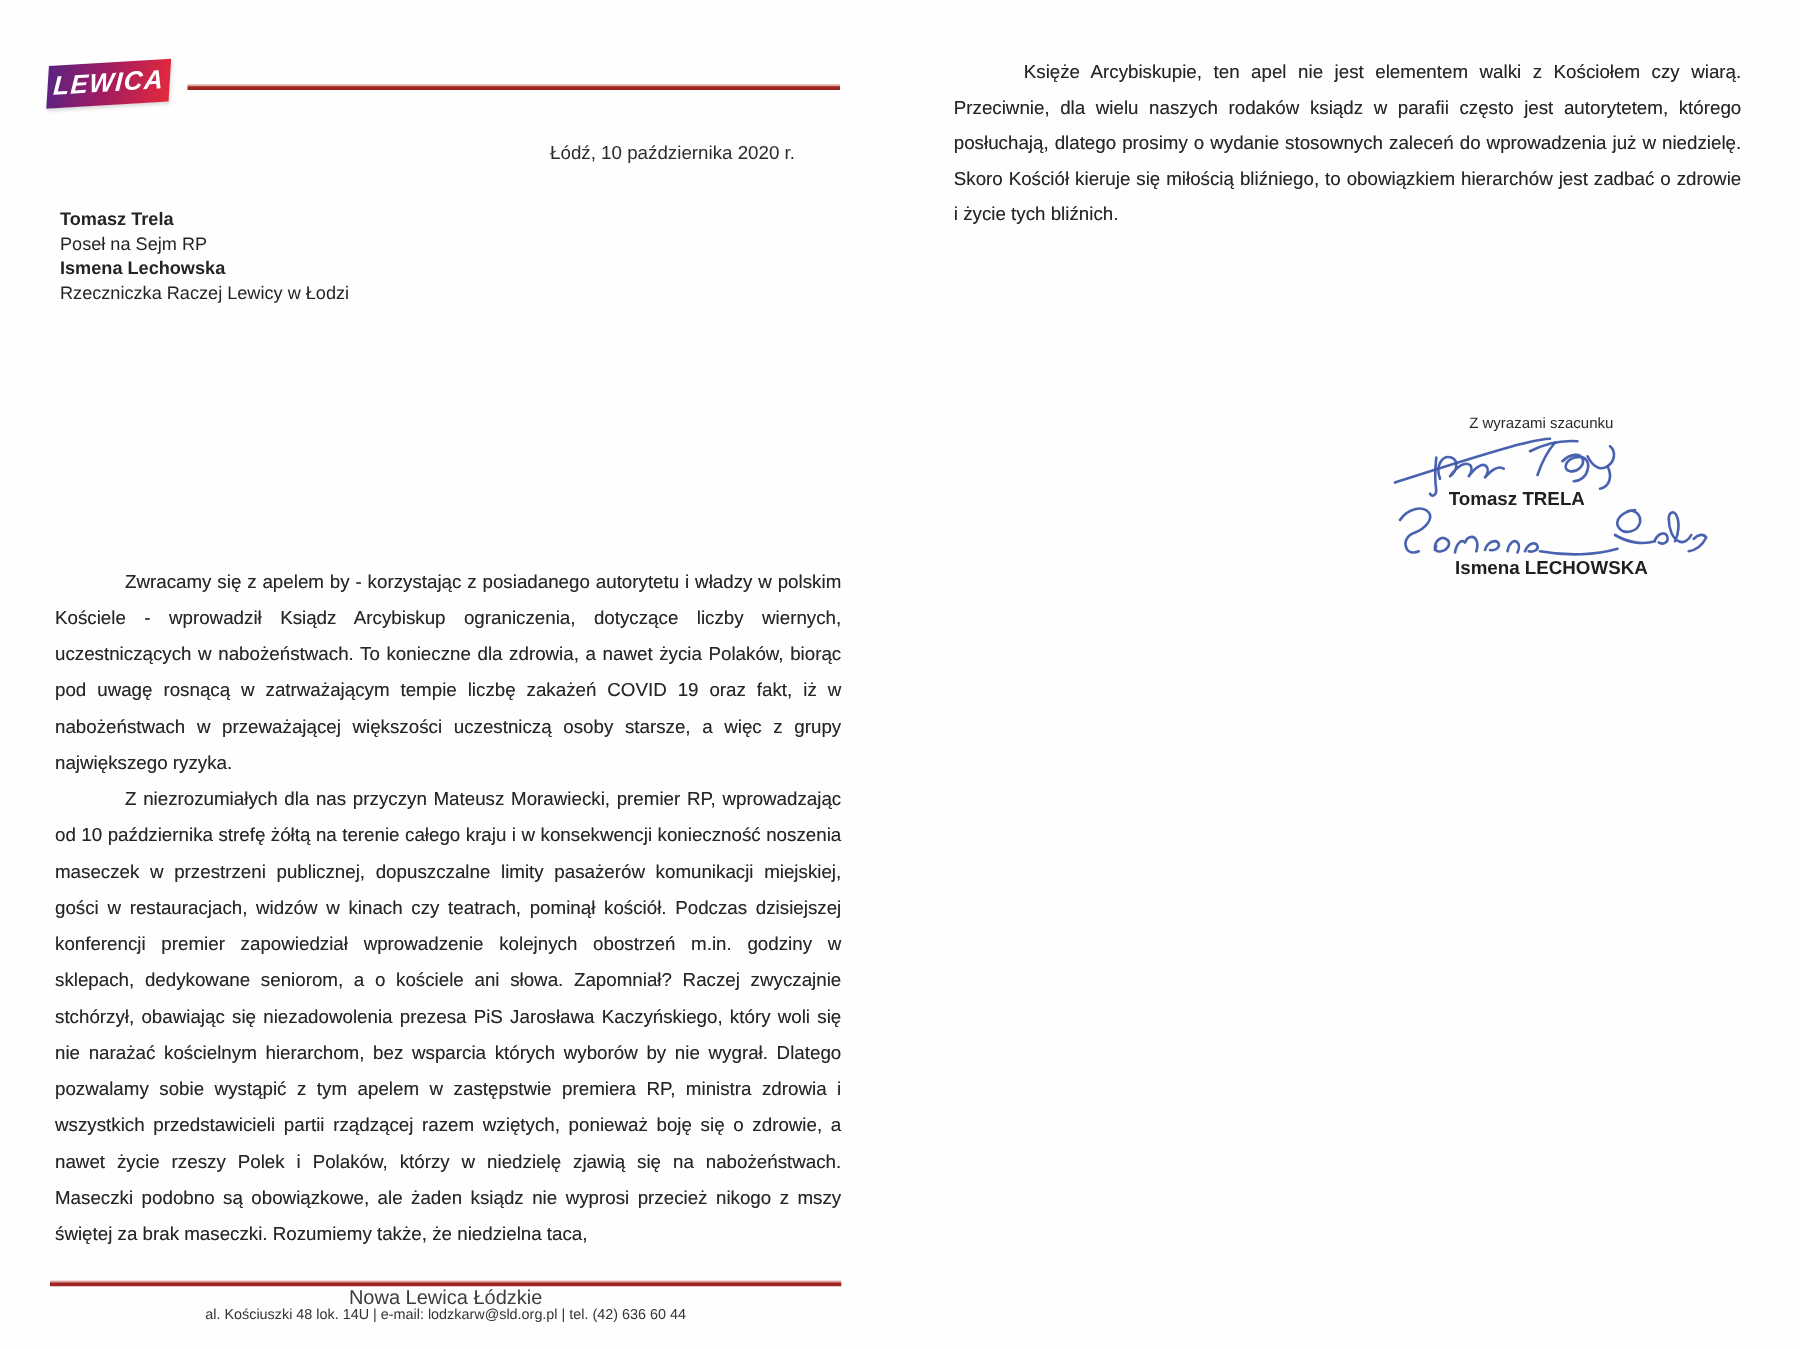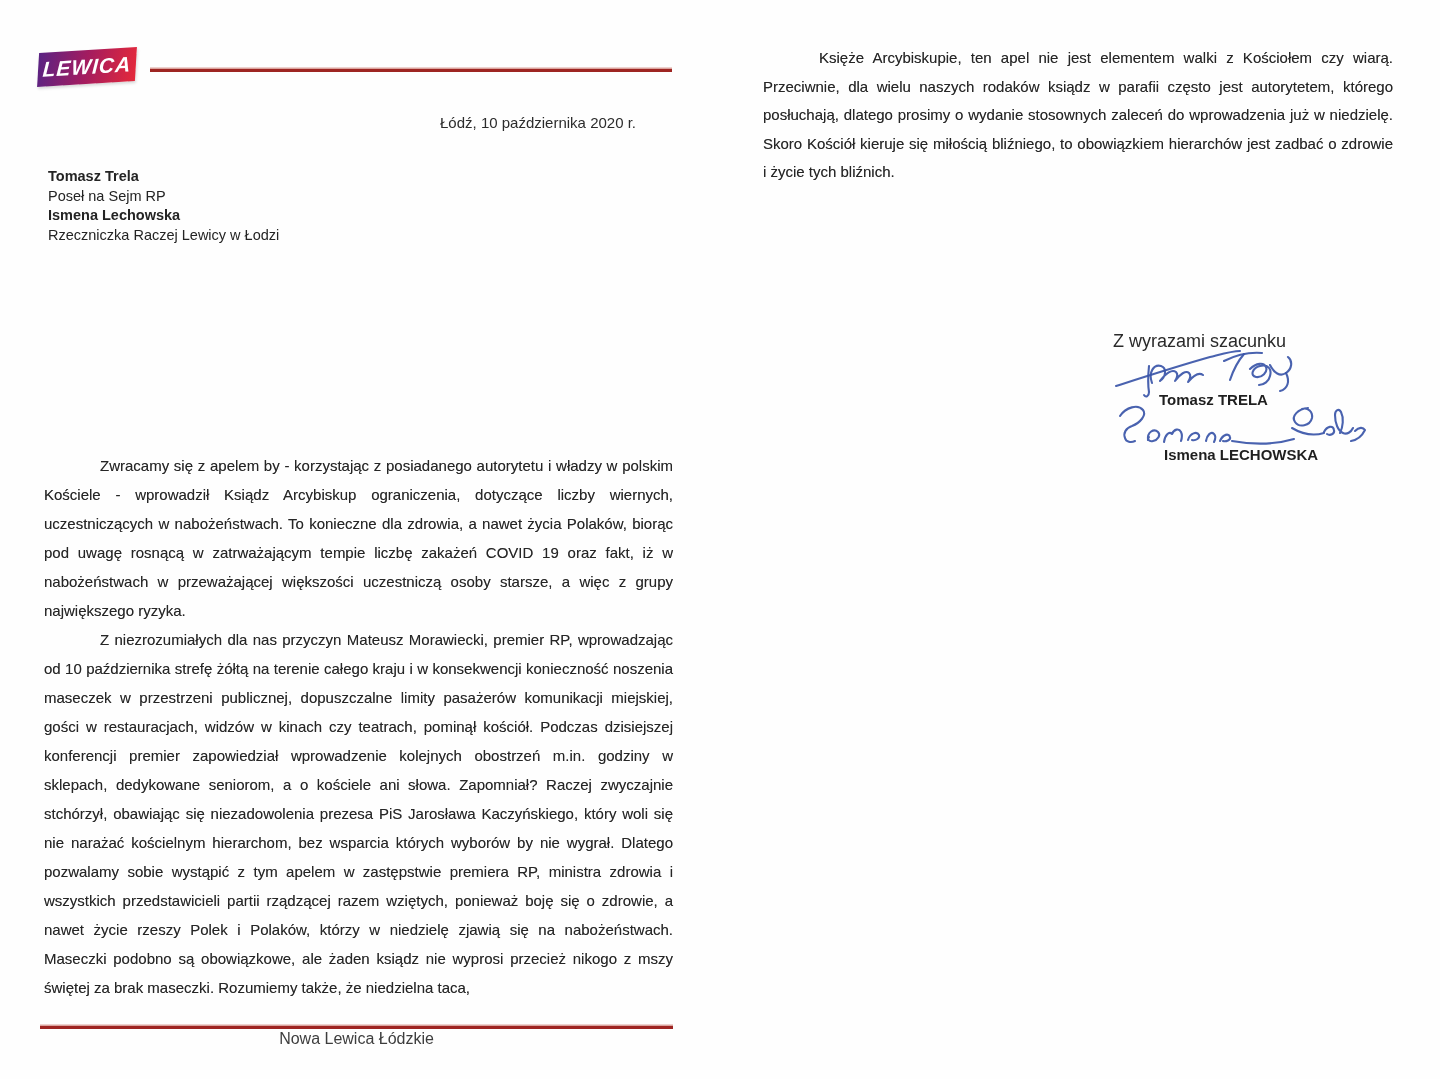--- a/index.html
+++ b/index.html
@@ -32,21 +32,21 @@
   .addressee{position:absolute;left:459px;top:299px;font-size:14.5px;line-height:19.5px;font-weight:bold;color:#232323;}
   
   .body-col{position:absolute;font-size:15px;color:#262626;text-align:justify;
     text-shadow:0 0 0.4px rgba(40,40,40,0.45);}
   .body-left{left:44px;top:451px;width:629px;line-height:29px;}
   .body-right{left:763px;top:44px;width:630px;line-height:28.5px;}
   .body-col p{margin:0;}
   .body-col p.indent{text-indent:56px;}
   .body-left p + p{margin-top:0;}
   
-  .closing{position:absolute;left:1113px;top:331px;width:240px;text-align:left;font-size:18px;color:#2a2a2a;}
+  .closing{position:absolute;left:1113px;top:331px;width:240px;text-align:center;font-size:12px;color:#2a2a2a;}
   .sig-name{position:absolute;font-size:15px;font-weight:bold;color:#1f1f1f;}
   .sig-name.n1{left:1159px;top:391px;}
   .sig-name.n2{left:1164px;top:446px;}
   .sig-svg{position:absolute;overflow:visible;}
   .sig-svg path{fill:none;stroke:var(--ink,#3a55a8);stroke-width:2.1;stroke-linecap:round;stroke-linejoin:round;opacity:0.92;}
   .sig1{left:1112px;top:338px;width:195px;height:60px;}
   .sig2{left:1112px;top:400px;width:260px;height:52px;}
   
   .footer-text{position:absolute;left:40px;top:1033px;width:633px;text-align:center;color:#3d3d3d;}
   .footer-org{font-size:16px;line-height:12px;}
@@ -73,20 +73,21 @@
 
 
   <div class="body-col body-left">
     <p class="indent">Zwracamy się z apelem by - korzystając z posiadanego autorytetu i władzy w polskim Kościele - wprowadził Ksiądz Arcybiskup ograniczenia, dotyczące liczby wiernych, uczestniczących w nabożeństwach. To konieczne dla zdrowia, a nawet życia Polaków, biorąc pod uwagę rosnącą w zatrważającym tempie liczbę zakażeń COVID 19 oraz fakt, iż w nabożeństwach w przeważającej większości uczestniczą osoby starsze, a więc z grupy największego ryzyka.</p>
     <p class="indent">Z niezrozumiałych dla nas przyczyn Mateusz Morawiecki, premier RP, wprowadzając od 10 października strefę żółtą na terenie całego kraju i w konsekwencji konieczność noszenia maseczek w przestrzeni publicznej, dopuszczalne limity pasażerów komunikacji miejskiej, gości w restauracjach, widzów w kinach czy teatrach, pominął kościół. Podczas dzisiejszej konferencji premier zapowiedział wprowadzenie kolejnych obostrzeń m.in. godziny w sklepach, dedykowane seniorom, a o kościele ani słowa. Zapomniał? Raczej zwyczajnie stchórzył, obawiając się niezadowolenia prezesa PiS Jarosława Kaczyńskiego, który woli się nie narażać kościelnym hierarchom, bez wsparcia których wyborów by nie wygrał. Dlatego pozwalamy sobie wystąpić z tym apelem w zastępstwie premiera RP, ministra zdrowia i wszystkich przedstawicieli partii rządzącej razem wziętych, ponieważ boję się o zdrowie, a nawet życie rzeszy Polek i Polaków, którzy w niedzielę zjawią się na nabożeństwach. Maseczki podobno są obowiązkowe, ale żaden ksiądz nie wyprosi przecież nikogo z mszy świętej za brak maseczki. Rozumiemy także, że niedzielna taca,</p>
   </div>
 
   <div class="rule footer"></div>
   <div class="footer-text">
     <div class="footer-org">Nowa Lewica Łódzkie</div>
+    <div class="footer-addr">al. Kościuszki 48 lok. 14U | e-mail: lodzkarw@sld.org.pl | tel. (42) 636 60 44</div>
   </div>
 
   <div class="body-col body-right">
     <p class="indent">Księże Arcybiskupie, ten apel nie jest elementem walki z Kościołem czy wiarą. Przeciwnie, dla wielu naszych rodaków ksiądz w parafii często jest autorytetem, którego posłuchają, dlatego prosimy o wydanie stosownych zaleceń do wprowadzenia już w niedzielę. Skoro Kościół kieruje się miłością bliźniego, to obowiązkiem hierarchów jest zadbać o zdrowie i życie tych bliźnich.</p>
   </div>
 
   <div class="closing">Z wyrazami szacunku</div>
 
   <svg class="sig-svg sig1" viewBox="0 0 195 60" aria-hidden="true">
     <path d="M4,48 C32,39 66,28 98,19 C110,16 120,13 128,13"></path>

